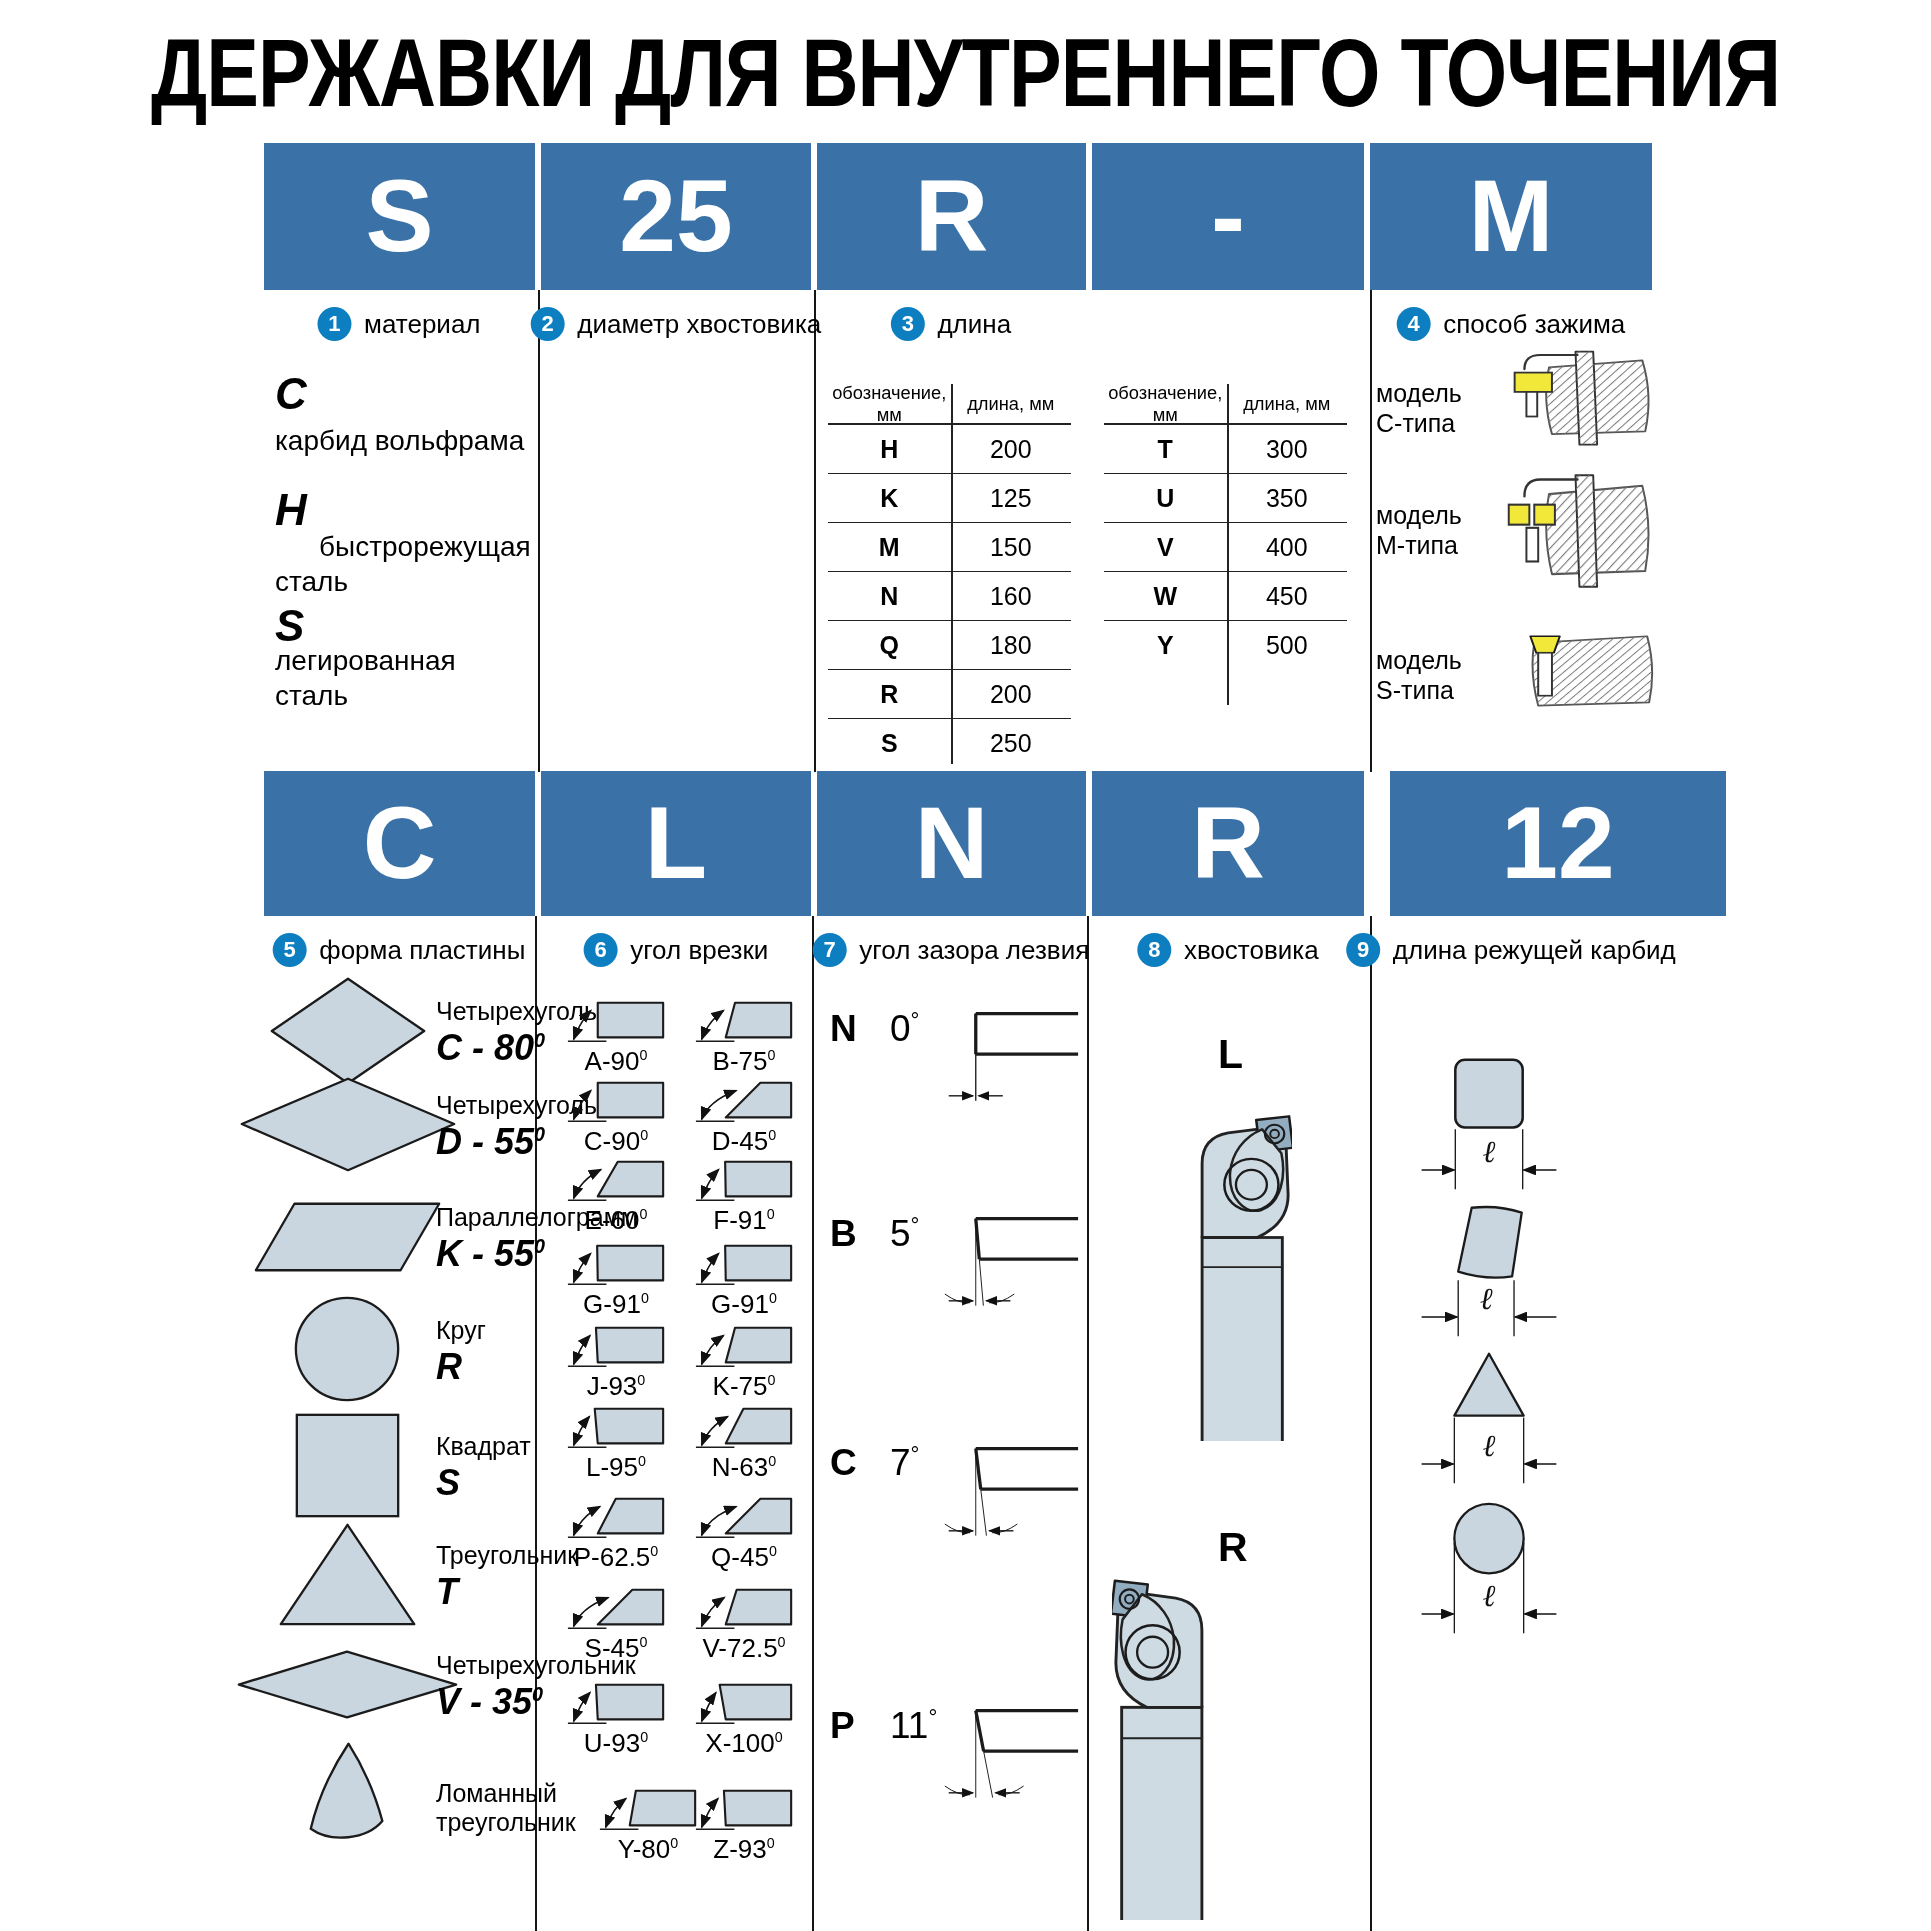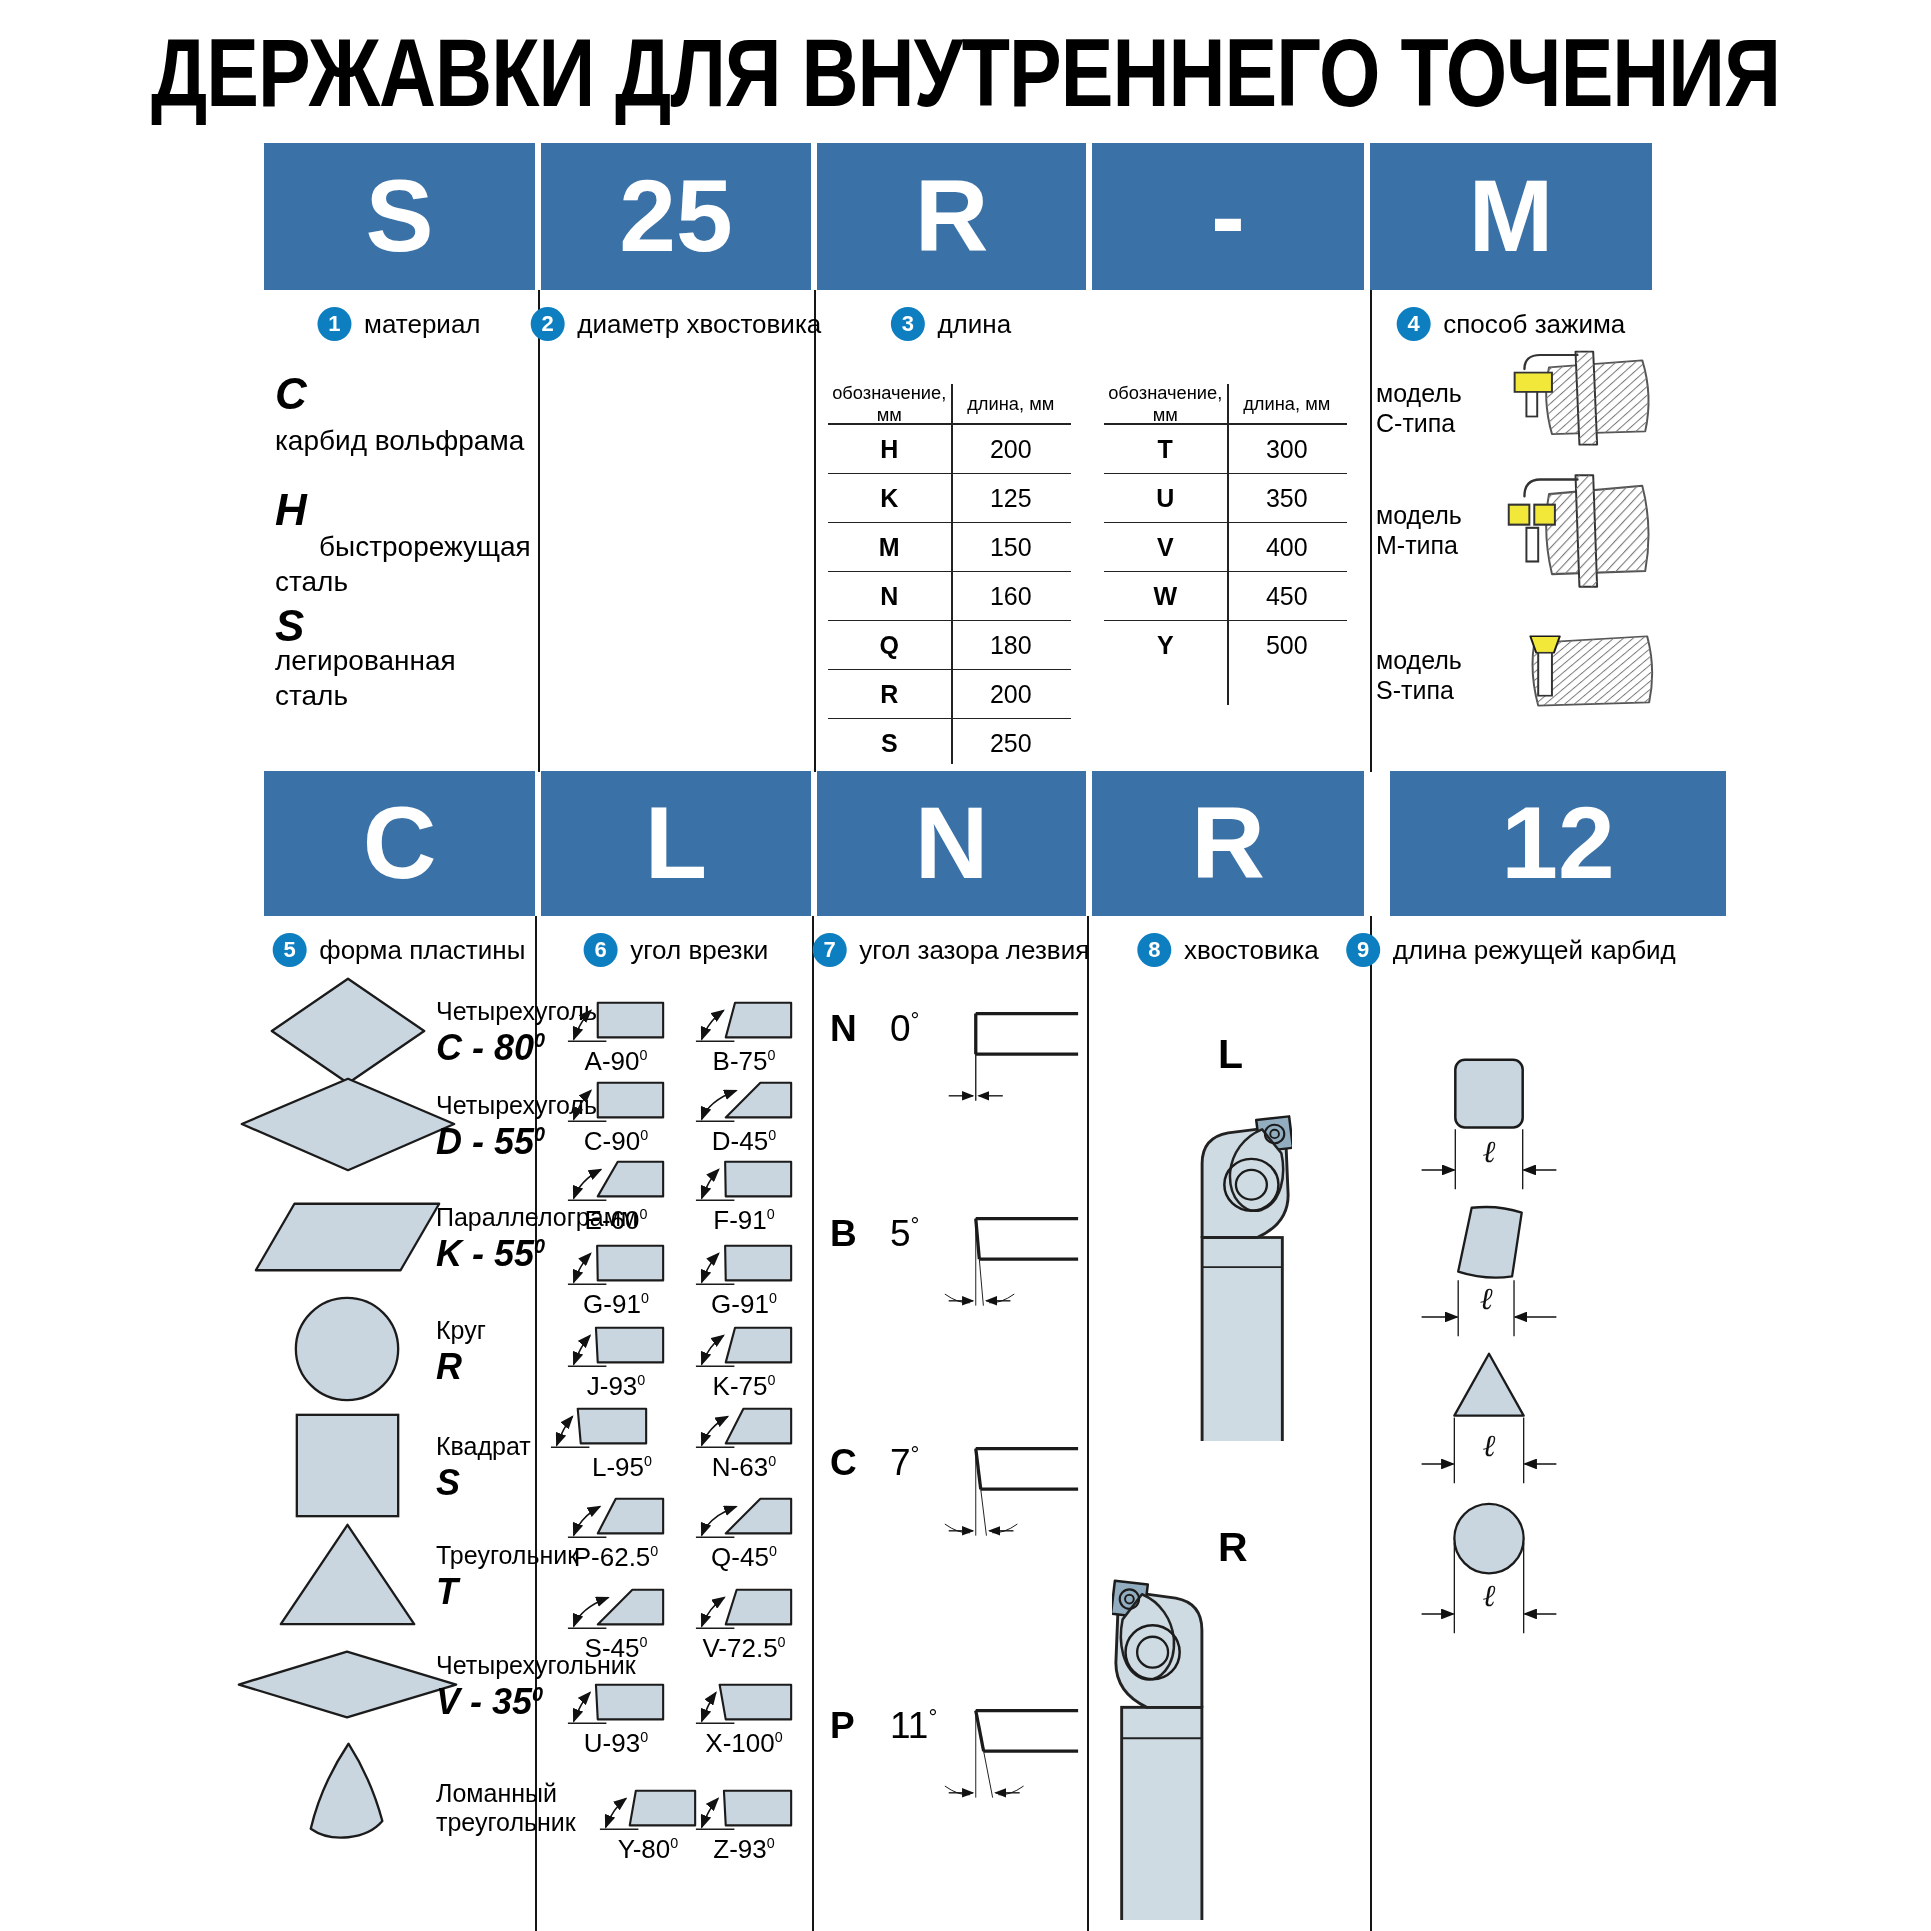--- a/index.html
+++ b/index.html
@@ -364,21 +364,21 @@
       </div>
       <div class="s6-cell" style="left: 691px; top: 1321px;">
         <svg width="101" height="52" viewBox="0 0 105 54" style="margin: 0px auto;">
           <line x1="2" y1="47" x2="42" y2="47" stroke="#1b1b1b" stroke-width="1.6"></line>
           <polygon points="42.646170927520416,7 101,7 101,43 33,43" fill="#c9d6e0" stroke="#1b1b1b" stroke-width="2.2" stroke-linejoin="round"></polygon>
           <line x1="34.5" y1="41.5" x2="44.146170927520416" y2="8.5" stroke="4.5" stroke-width="#9db4c6"></line>
           <path d="M8,45 Q15,26 30.823085463760208,15" fill="none" stroke="#111" stroke-width="1.6" marker-start="url(#ahr)" marker-end="url(#ah)"></path>
         </svg>
         <div class="s6-label"><span>K-75</span><sup>0</sup></div>
       </div>
-      <div class="s6-cell" style="left: 546px; top: 1402px; text-align: right;">
+      <div class="s6-cell" style="left: 563px; top: 1402px;">
         <svg width="101" height="52" viewBox="0 0 105 54" style="margin: 0px auto;">
           <line x1="2" y1="47" x2="42" y2="47" stroke="#1b1b1b" stroke-width="1.6"></line>
           <polygon points="29.850408113066734,7 101,7 101,43 33,43" fill="#c9d6e0" stroke="#1b1b1b" stroke-width="2.2" stroke-linejoin="round"></polygon>
           <line x1="34.5" y1="41.5" x2="31.350408113066734" y2="8.5" stroke="4.5" stroke-width="#9db4c6"></line>
           <path d="M8,45 Q15,26 24.425204056533367,15" fill="none" stroke="#111" stroke-width="1.6" marker-start="url(#ahr)" marker-end="url(#ah)"></path>
         </svg>
         <div class="s6-label"><span>L-95</span><sup>0</sup></div>
       </div>
       <div class="s6-cell" style="left: 691px; top: 1402px;">
         <svg width="101" height="52" viewBox="0 0 105 54" style="margin: 0px auto;">

